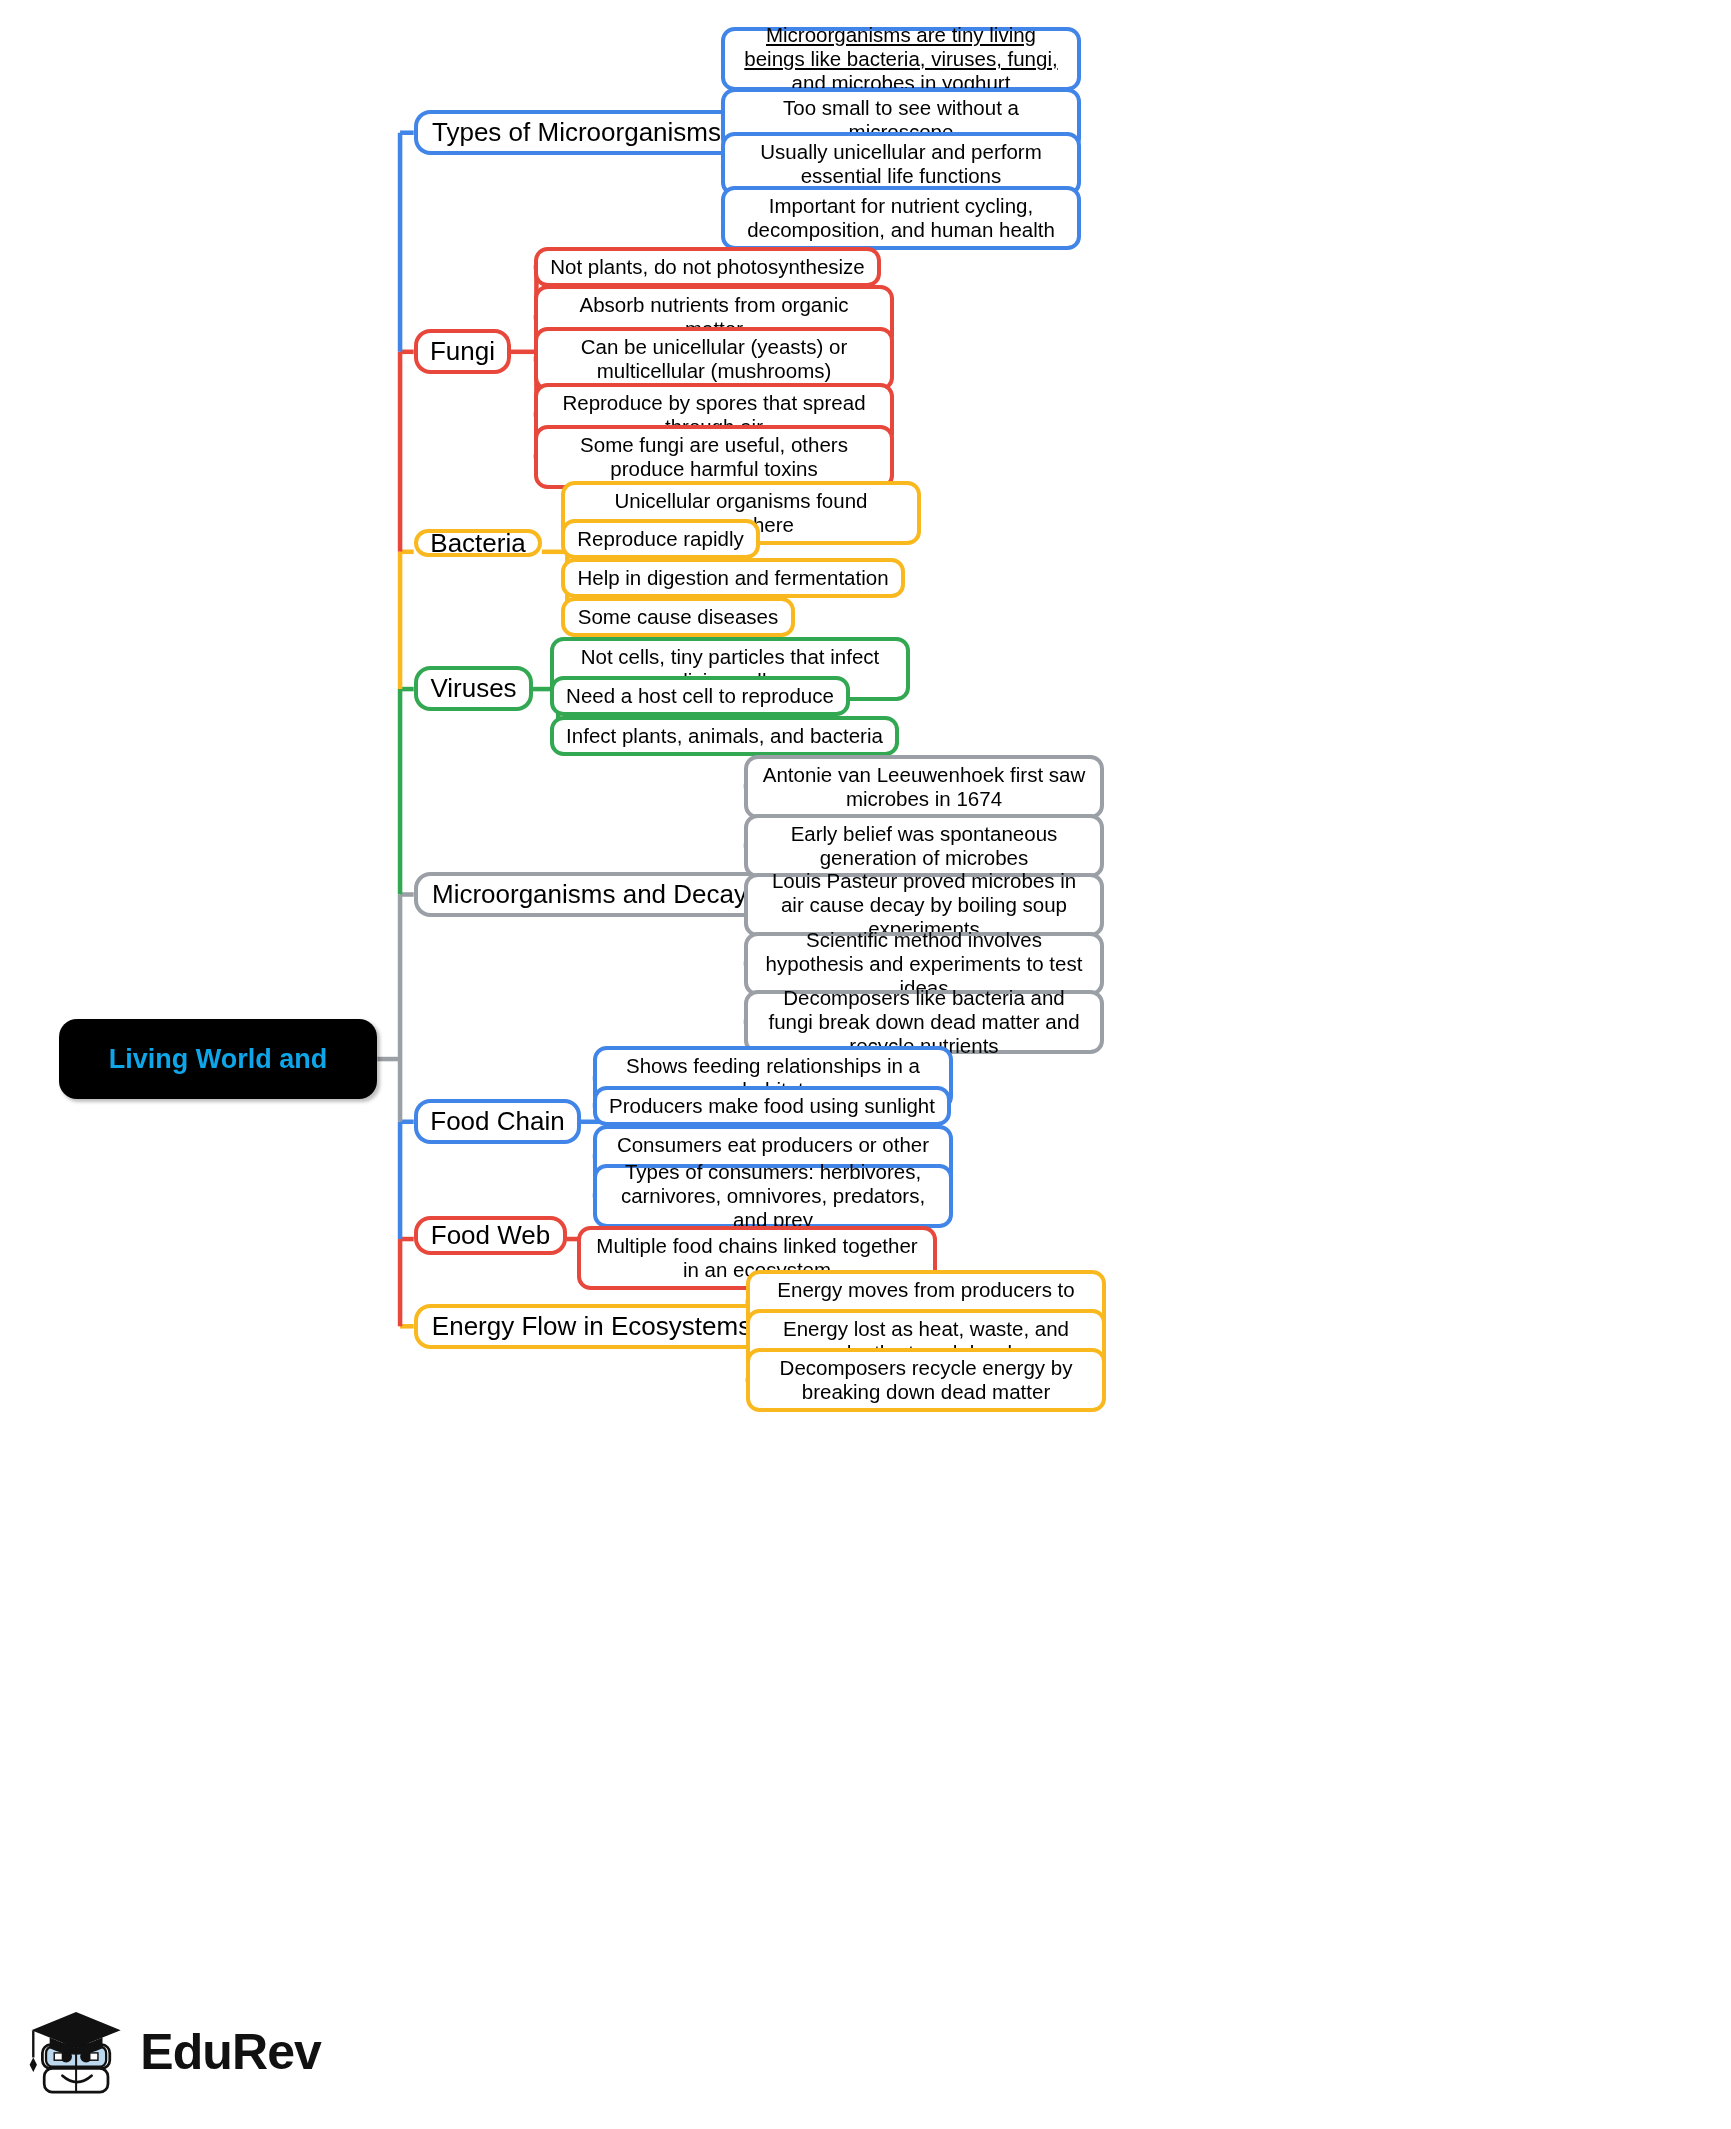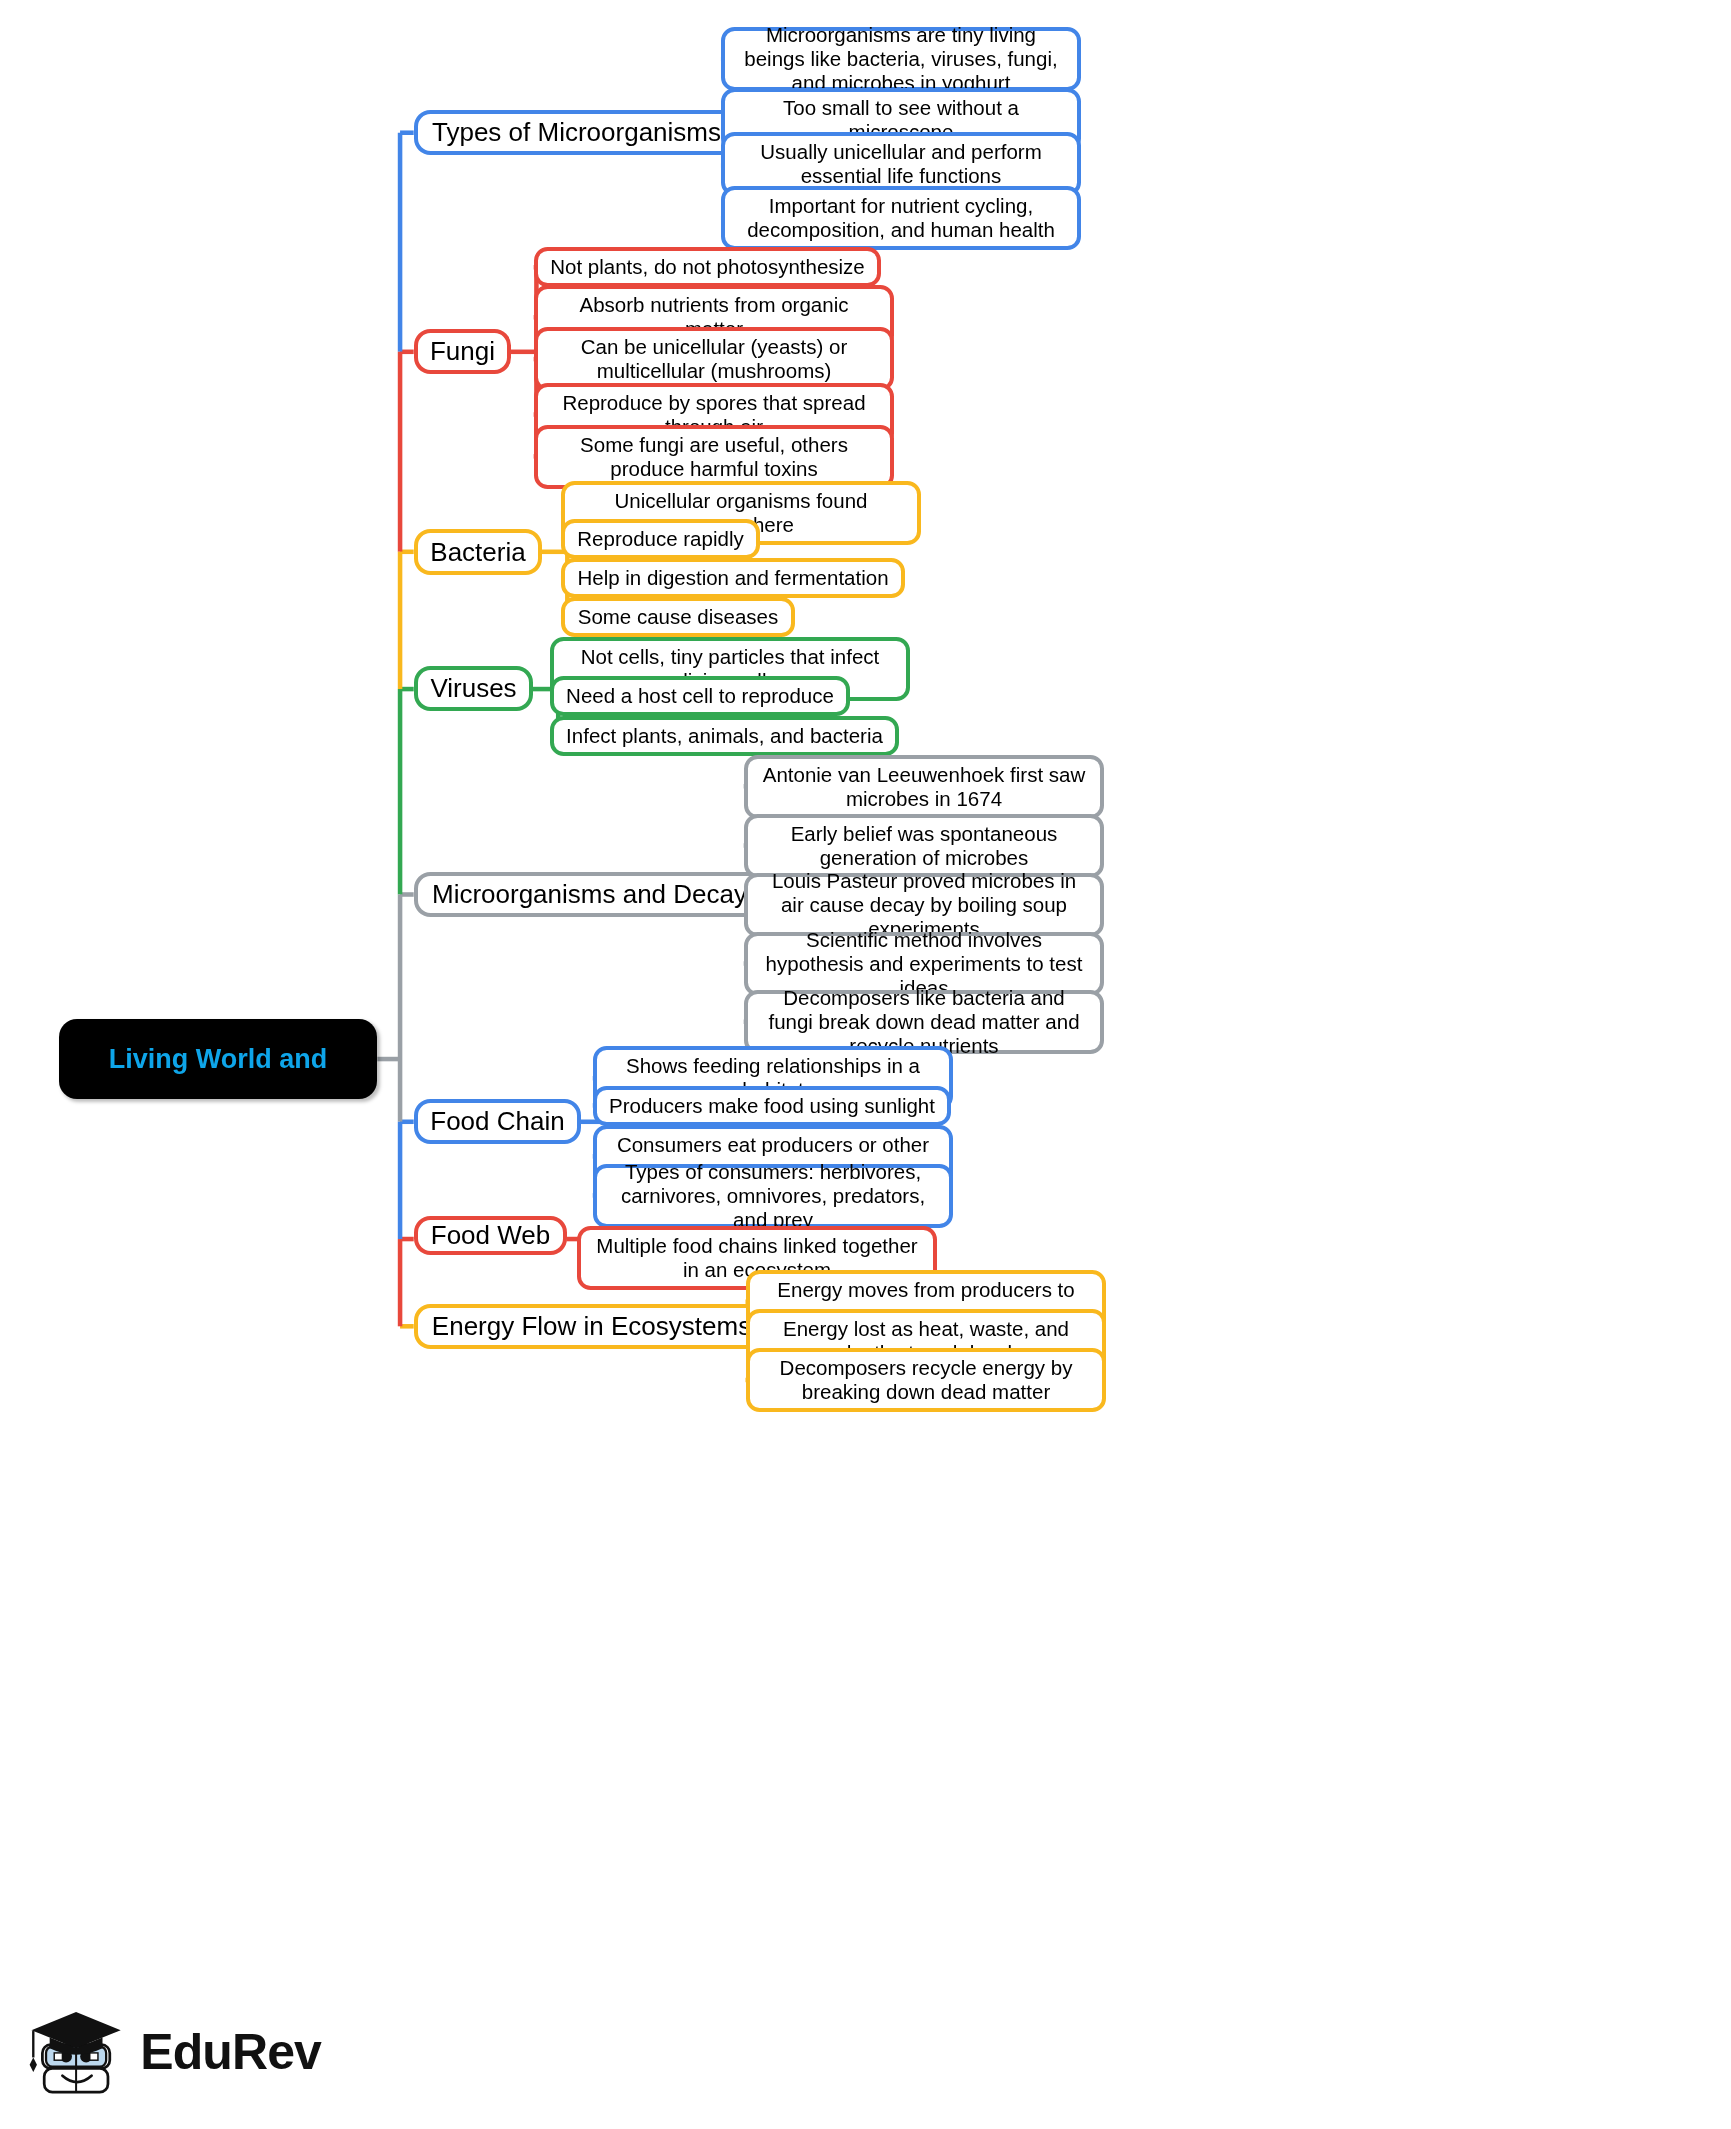--- a/index.html
+++ b/index.html
@@ -98,31 +98,31 @@
       <line x1="440" y1="758" x2="440" y2="984" stroke="#33a852" stroke-width="5" stroke-linecap="butt"></line>
       <line x1="440" y1="984" x2="440" y2="1234" stroke="#9aa0a6" stroke-width="5" stroke-linecap="butt"></line>
       <line x1="440" y1="1234" x2="440" y2="1363" stroke="#4285e8" stroke-width="5" stroke-linecap="butt"></line>
       <line x1="440" y1="1363" x2="440" y2="1459" stroke="#e8483c" stroke-width="5" stroke-linecap="butt"></line>
     </svg>
   <div id="nodes">
       <div class="node root" style="flex-direction: column; left: 59px; width: 318px; top: 1019px; height: 80px;">
         <div>Living World and</div>
       </div>
       <div class="node branch" style="border-color: rgb(66, 133, 232); left: 414px; width: 325px; top: 110px; height: 45px;">Types of Microorganisms</div>
-      <div class="node leaf" style="border-color: rgb(66, 133, 232); left: 721px; width: 360px; top: 27px; height: 64px;">Microorganisms are tiny living beings like bacteria, viruses, fungi, and microbes in yoghurt</div>
+      <div class="node leaf" style="border-color: rgb(66, 133, 232); left: 721px; width: 360px; top: 27px; height: 64px; text-decoration: underline;">Microorganisms are tiny living beings like bacteria, viruses, fungi, and microbes in yoghurt</div>
       <div class="node leaf" style="border-color: rgb(66, 133, 232); left: 721px; width: 360px; top: 88px; height: 64px;">Too small to see without a microscope</div>
       <div class="node leaf" style="border-color: rgb(66, 133, 232); left: 721px; width: 360px; top: 132px; height: 64px;">Usually unicellular and perform essential life functions</div>
       <div class="node leaf" style="border-color: rgb(66, 133, 232); left: 721px; width: 360px; top: 186px; height: 64px;">Important for nutrient cycling, decomposition, and human health</div>
       <div class="node branch" style="border-color: rgb(232, 72, 60); left: 414px; width: 97px; top: 329px; height: 45px;">Fungi</div>
       <div class="node leaf" style="border-color: rgb(232, 72, 60); left: 534px; width: 347px; top: 247px; height: 40px;">Not plants, do not photosynthesize</div>
       <div class="node leaf" style="border-color: rgb(232, 72, 60); left: 534px; width: 360px; top: 285px; height: 64px;">Absorb nutrients from organic matter</div>
       <div class="node leaf" style="border-color: rgb(232, 72, 60); left: 534px; width: 360px; top: 327px; height: 64px;">Can be unicellular (yeasts) or multicellular (mushrooms)</div>
       <div class="node leaf" style="border-color: rgb(232, 72, 60); left: 534px; width: 360px; top: 383px; height: 64px;">Reproduce by spores that spread through air</div>
       <div class="node leaf" style="border-color: rgb(232, 72, 60); left: 534px; width: 360px; top: 425px; height: 64px;">Some fungi are useful, others produce harmful toxins</div>
-      <div class="node branch" style="border-color: rgb(249, 184, 30); left: 414px; width: 128px; top: 529px; height: 46px;">Bacteria</div>
+      <div class="node branch" style="border-color: rgb(249, 184, 30); left: 414px; width: 128px; top: 529px; height: 28px;">Bacteria</div>
       <div class="node leaf" style="border-color: rgb(249, 184, 30); left: 561px; width: 360px; top: 481px; height: 64px;">Unicellular organisms found everywhere</div>
       <div class="node leaf" style="border-color: rgb(249, 184, 30); left: 561px; width: 199px; top: 519px; height: 40px;">Reproduce rapidly</div>
       <div class="node leaf" style="border-color: rgb(249, 184, 30); left: 561px; width: 344px; top: 558px; height: 40px;">Help in digestion and fermentation</div>
       <div class="node leaf" style="border-color: rgb(249, 184, 30); left: 561px; width: 234px; top: 597px; height: 40px;">Some cause diseases</div>
       <div class="node branch" style="border-color: rgb(51, 168, 82); left: 414px; width: 119px; top: 666px; height: 45px;">Viruses</div>
       <div class="node leaf" style="border-color: rgb(51, 168, 82); left: 550px; width: 360px; top: 637px; height: 64px;">Not cells, tiny particles that infect living cells</div>
       <div class="node leaf" style="border-color: rgb(51, 168, 82); left: 550px; width: 300px; top: 676px; height: 40px;">Need a host cell to reproduce</div>
       <div class="node leaf" style="border-color: rgb(51, 168, 82); left: 550px; width: 349px; top: 716px; height: 40px;">Infect plants, animals, and bacteria</div>
       <div class="node branch" style="border-color: rgb(154, 160, 166); left: 414px; width: 351px; top: 872px; height: 45px;">Microorganisms and Decay</div>
       <div class="node leaf" style="border-color: rgb(154, 160, 166); left: 744px; width: 360px; top: 755px; height: 64px;">Antonie van Leeuwenhoek first saw microbes in 1674</div>

